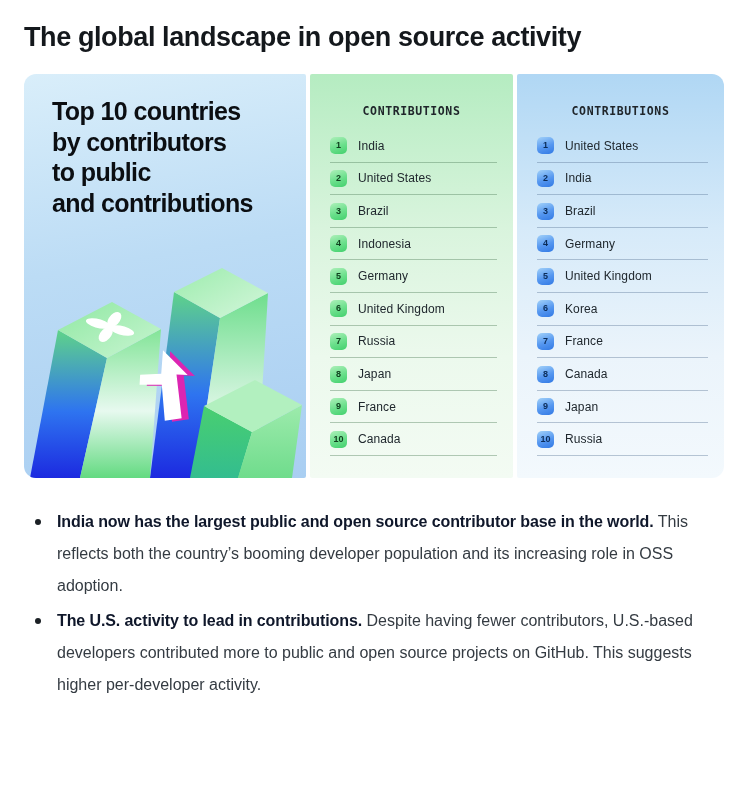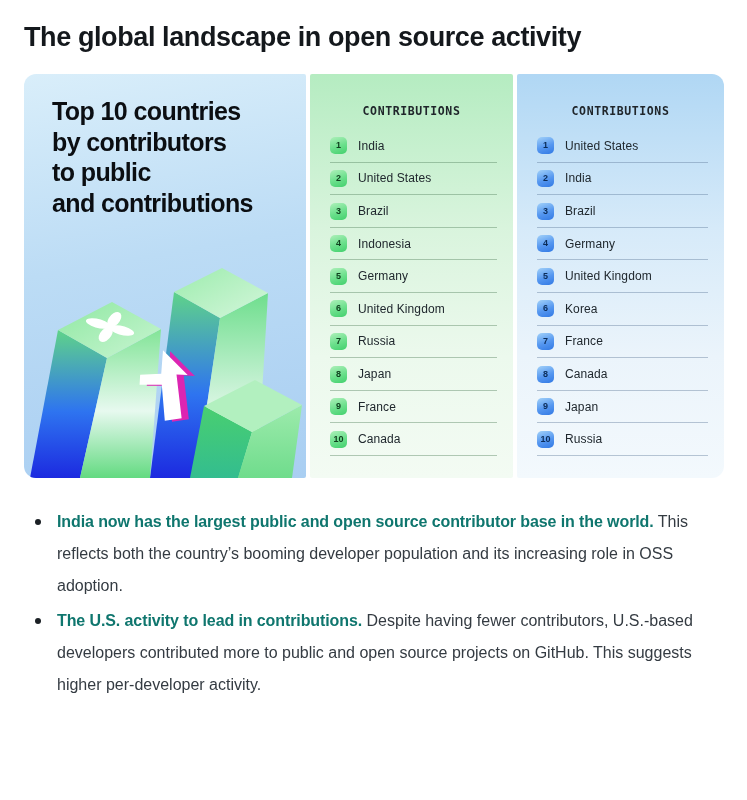--- a/index.html
+++ b/index.html
@@ -59,21 +59,21 @@
 
   
   ul.bullets{list-style:none;margin:28px 0 0 0;padding:0 24px 0 9px;}
   ul.bullets li{
     position:relative;margin:0 0 3px 0;padding-left:24px;
     font-size:16px;line-height:32px;color:#343b42;max-width:676px;
   }
   ul.bullets li .dot{
     position:absolute;left:2px;top:13px;width:6px;height:6px;border-radius:50%;background:#1b2025;
   }
-  ul.bullets li b{color:#0f766e;letter-spacing:-0.1px;}
+  ul.bullets li b{color:#0f172a;letter-spacing:-0.1px;}
 </style>
 </head>
 <body>
 
 <div class="page">
 
   <h1 class="page-title">The global landscape in open source activity</h1>
 
   <div class="card">
 

